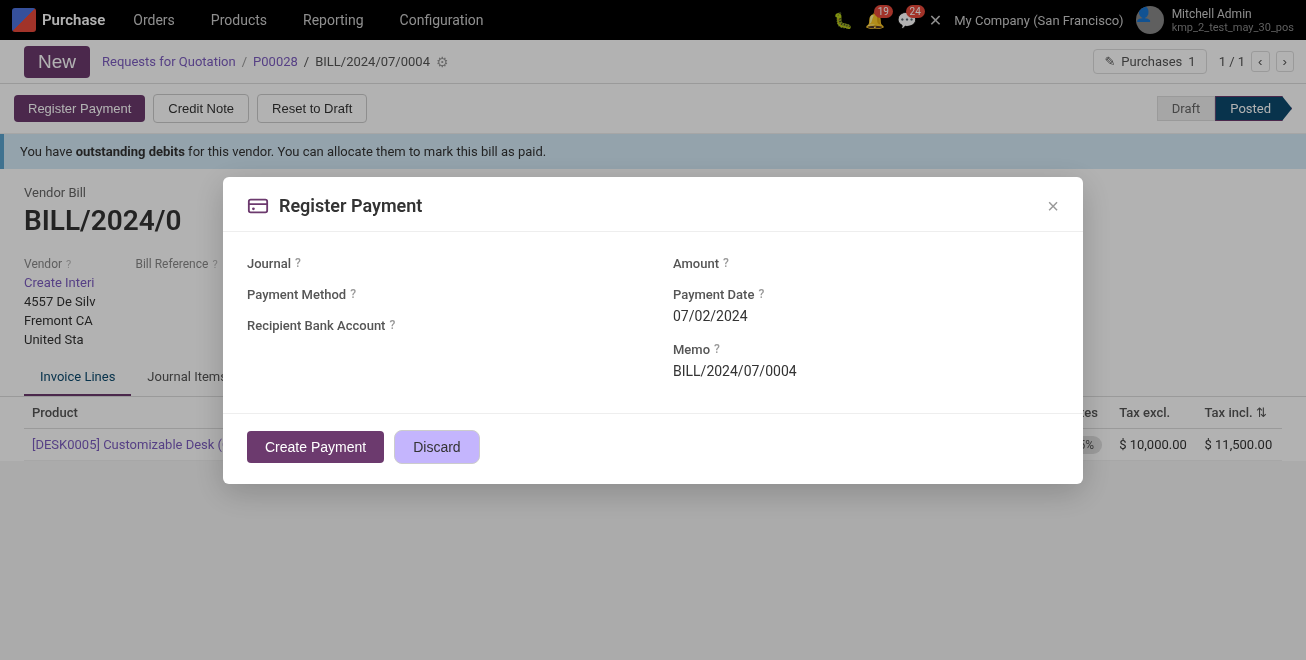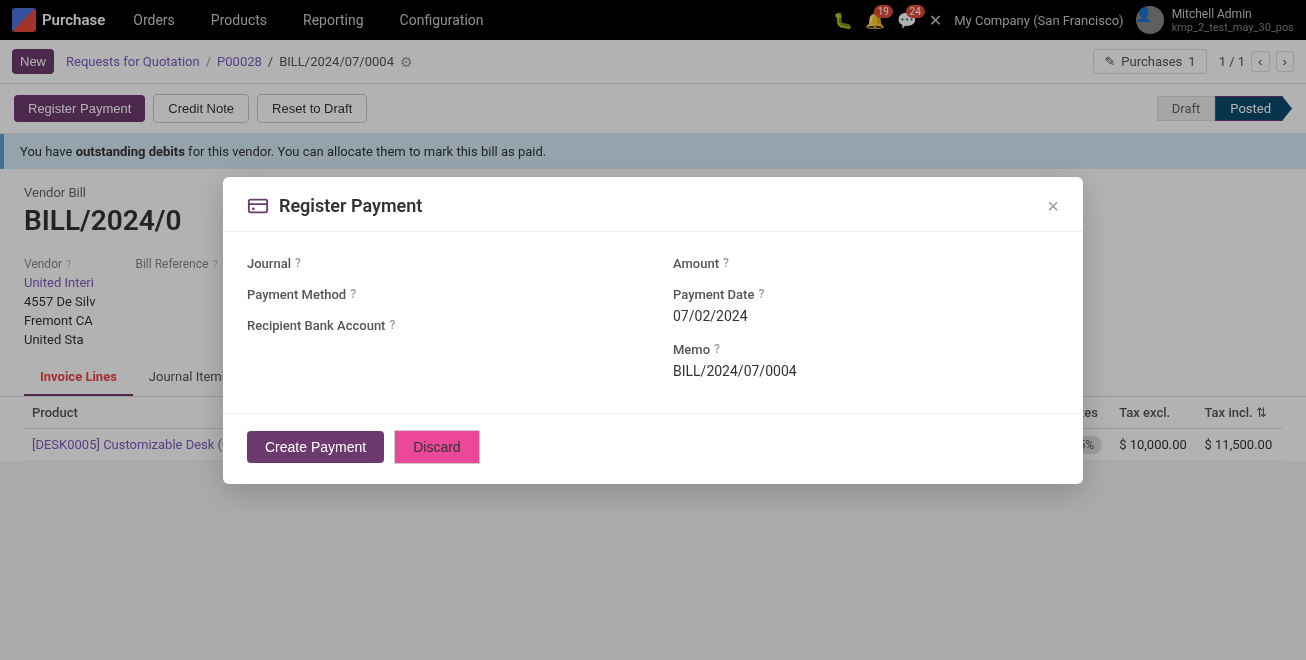--- a/index.html
+++ b/index.html
@@ -13,21 +13,21 @@
     .top-nav .spacer { flex: 1; }
     .top-nav .nav-right { display: flex; align-items: center; gap: 12px; }
     .top-nav .icon-btn { color: #ccc; cursor: pointer; position: relative; font-size: 16px; }
     .top-nav .badge { position: absolute; top: -6px; right: -8px; background: #e74a3b; color: #fff; border-radius: 10px; font-size: 10px; padding: 1px 4px; }
     .top-nav .company { color: #ccc; font-size: 13px; }
     .top-nav .user-info { display: flex; align-items: center; gap: 8px; }
     .top-nav .user-avatar { width: 28px; height: 28px; border-radius: 50%; background: #888; overflow: hidden; }
 
     
     .sub-nav { display: flex; align-items: center; background: #fff; border-bottom: 1px solid #ddd; height: 44px; padding: 0 12px; gap: 12px; }
-    .sub-nav .new-btn { background: #6c3a6e; color: #fff; border: none; padding: 5px 8px; border-radius: 4px; cursor: pointer; font-size: 13px; font-weight: 500; }
+    .sub-nav .new-btn { background: #6c3a6e; color: #fff; border: none; padding: 5px 14px; border-radius: 4px; cursor: pointer; font-size: 19px; font-weight: 500; margin-left: 12px; }
     .sub-nav .breadcrumb { display: flex; align-items: center; gap: 6px; color: #7c5cbf; font-size: 13px; }
     .sub-nav .breadcrumb .sep { color: #999; }
     .sub-nav .gear-icon { color: #999; font-size: 14px; cursor: pointer; }
     .sub-nav .spacer { flex: 1; }
     .sub-nav .purchases-btn { display: flex; align-items: center; gap: 6px; border: 1px solid #ddd; border-radius: 4px; padding: 4px 10px; cursor: pointer; font-size: 13px; color: #555; }
     .sub-nav .pag { display: flex; align-items: center; gap: 6px; color: #555; font-size: 13px; }
     .sub-nav .pag-btn { background: none; border: 1px solid #ddd; border-radius: 3px; cursor: pointer; padding: 2px 6px; color: #555; }
 
     
     .action-bar { display: flex; align-items: center; background: #fff; padding: 10px 14px; border-bottom: 1px solid #eee; gap: 8px; }
@@ -51,21 +51,21 @@
     .bill-header .bill-number { font-size: 28px; font-weight: 600; color: #333; margin-bottom: 12px; }
     .bill-meta { display: flex; gap: 40px; padding: 0 24px 12px; }
     .bill-meta .meta-group { display: flex; flex-direction: column; gap: 4px; }
     .bill-meta .meta-label { font-size: 12px; color: #888; display: flex; align-items: center; gap: 4px; }
     .bill-meta .meta-value { font-size: 13px; color: #7c5cbf; }
     .bill-meta .meta-value.dark { color: #333; }
 
     
     .tabs { display: flex; border-bottom: 1px solid #ddd; padding: 0 24px; background: #fff; }
     .tab { padding: 10px 16px; cursor: pointer; font-size: 13px; color: #555; border-bottom: 2px solid transparent; }
-    .tab.active { color: #ef4444; border-bottom: 2px solid #6c3a6e; font-weight: 700; }
+    .tab.active { color: #0c4a6e; border-bottom: 2px solid #6c3a6e; font-weight: 400; }
 
     
     .table-area { padding: 0 24px; }
     .data-table { width: 100%; border-collapse: collapse; font-size: 13px; }
     .data-table th { text-align: left; padding: 8px 8px; border-bottom: 1px solid #ddd; font-weight: 500; color: #555; }
     .data-table td { padding: 8px 8px; border-bottom: 1px solid #f0f0f0; color: #333; }
     .data-table td.link { color: #7c5cbf; cursor: pointer; }
     .data-table .tax-badge { background: #e0e0e0; border-radius: 10px; padding: 2px 8px; font-size: 12px; color: #555; }
 
     
@@ -79,21 +79,21 @@
     .modal-body { padding: 24px 24px 16px; }
     .form-grid { display: grid; grid-template-columns: 1fr 1fr; gap: 20px 40px; }
     .form-group { display: flex; flex-direction: column; gap: 4px; }
     .form-label { font-size: 13px; color: #555; display: flex; align-items: center; gap: 4px; font-weight: 500; }
     .form-label .help { color: #999; font-size: 12px; cursor: help; }
     .form-value { font-size: 14px; color: #333; padding: 2px 0; }
     .form-value.link { color: #7c5cbf; cursor: pointer; }
     .form-value.inline { display: flex; align-items: center; gap: 8px; }
     .modal-footer { display: flex; align-items: center; gap: 10px; padding: 16px 24px 20px; border-top: 1px solid #eee; margin-top: 16px; }
     .modal-footer .btn-create { background: #6c3a6e; color: #fff; border: none; padding: 8px 18px; border-radius: 4px; cursor: pointer; font-size: 14px; font-weight: 500; }
-    .modal-footer .btn-discard { background: #ec4899; color: #333; border: 1px solid #ccc; padding: 8px 18px; border-radius: 0; cursor: pointer; font-size: 14px; }
+    .modal-footer .btn-discard { background: #c4b5fd; color: #333; border: 1px solid #ccc; padding: 8px 18px; border-radius: 8px; cursor: pointer; font-size: 14px; }
   </style>
 </head>
 <body>
 
 <div class="top-nav">
   <div class="brand">
     <div class="logo"></div>
     <span>Purchase</span>
   </div>
   <span class="nav-item">Orders</span>
@@ -165,21 +165,21 @@
   <div class="bill-header">
     <div class="vendor-label">Vendor Bill</div>
     <div class="bill-number">BILL/2024/0</div>
   </div>
   <div class="bill-meta">
     <div class="meta-group">
       <div class="meta-label">
         <span>Vendor</span>
         <span style="color:#bbb; font-size:11px;">?</span>
       </div>
-      <div class="meta-value">United Interi</div>
+      <div class="meta-value">Create Interi</div>
       <div class="meta-value dark">4557 De Silv</div>
       <div class="meta-value dark">Fremont CA</div>
       <div class="meta-value dark">United Sta</div>
     </div>
     <div class="meta-group">
       <div class="meta-label">
         <span>Bill Reference</span>
         <span style="color:#bbb; font-size:11px;">?</span>
       </div>
     </div>

